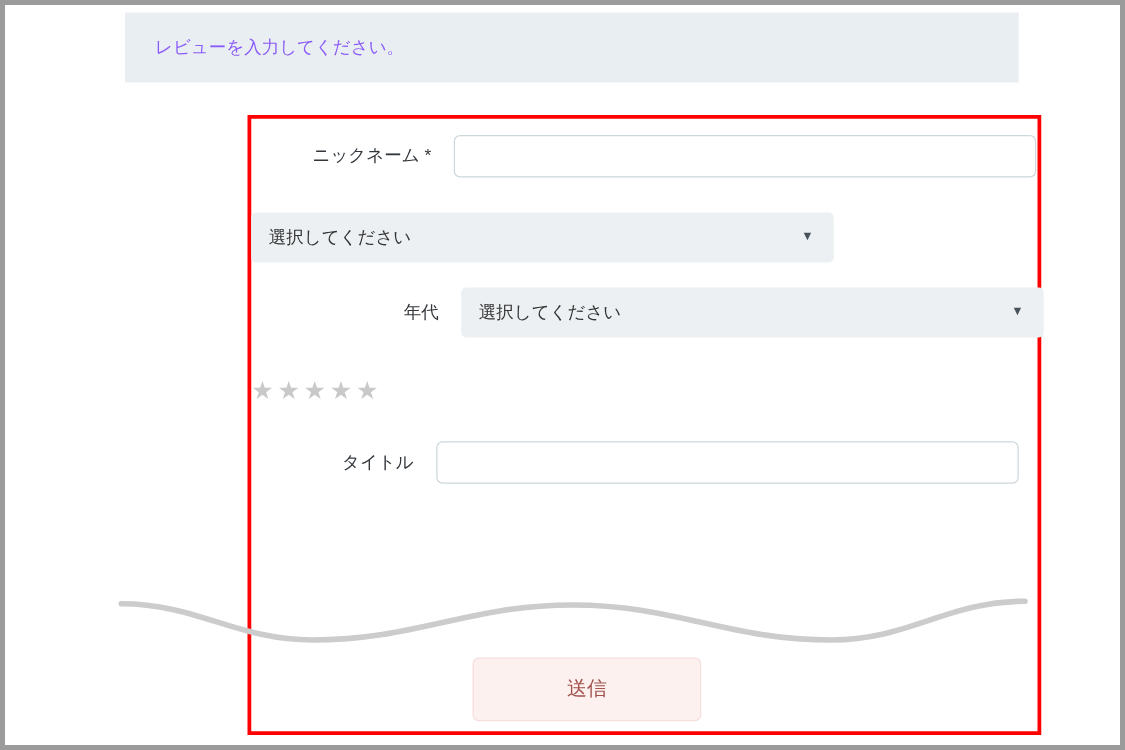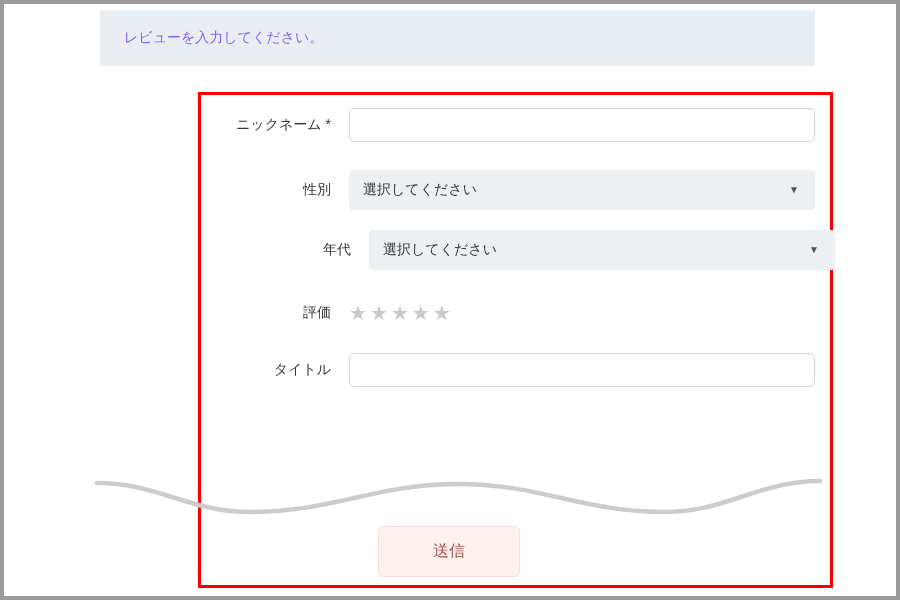--- a/index.html
+++ b/index.html
@@ -30,21 +30,21 @@
   .form-row {
     position:absolute; left:0; width:100%;
     display:flex; align-items:center; box-sizing:border-box;
   }
   .row-label {
     flex:0 0 148px; box-sizing:border-box; padding-right:18px;
     text-align:right; font-size:14px; color:#32373c; white-space:nowrap;
   }
   .row-field { flex:0 0 466px; max-width:466px; }
 
-  .row-nickname { top:15px;  height:30px; }
+  .row-nickname { top:15px;  height:30px;margin-left:14px; }
   .row-gender   { top:76px;  height:38px; }
   .row-age      { top:136px; height:38px;padding-left:20px; }
   .row-rating   { top:205px; height:26px; }
   .row-title    { top:258px; height:34px; }
   .row-review   { top:318px; height:50px; }
 
   .text-input {
     width:100%; height:34px; box-sizing:border-box;
     border:1px solid #cdd7dc; border-radius:5px; background:#fff;
     font-size:14px; padding:0 10px; outline:none;
@@ -71,21 +71,21 @@
     overflow:hidden; font-family:inherit; color:#333;
   }
 
   
   .wave-svg {
     position:absolute; left:0; top:0; width:900px; height:600px;
     z-index:10; pointer-events:none;
   }
 
   .submit-button {
-    position:absolute; left:378px; top:526px; width:142px; height:51px;
+    position:absolute; left:378px; top:526px; width:183px; height:51px;
     background:#fdf1f0; border:1px solid #f6dedd; border-radius:5px;
     color:#a3524c; font-size:16px; font-family:inherit;
     display:flex; align-items:center; justify-content:center;
     cursor:pointer; z-index:12;text-align:right;
   }
 </style>
 </head>
 <body>
 
 <div class="screen">
@@ -97,41 +97,39 @@
   <div class="review-form">
 
     <div class="form-row row-nickname">
       <div class="row-label">ニックネーム *</div>
       <div class="row-field">
         <input class="text-input" type="text" value="" style="">
       </div>
     </div>
 
     <div class="form-row row-gender">
-      <div class="row-label">性別</div>
       <div class="row-field">
         <div class="fake-select">
           <span>選択してください</span>
           <span class="select-arrow">▼</span>
         </div>
       </div>
     </div>
 
     <div class="form-row row-age">
       <div class="row-label">年代</div>
       <div class="row-field">
         <div class="fake-select">
           <span>選択してください</span>
           <span class="select-arrow">▼</span>
         </div>
       </div>
     </div>
 
     <div class="form-row row-rating">
-      <div class="row-label">評価</div>
       <div class="row-field">
         <div class="stars">
           <span class="star">★</span><span class="star">★</span><span class="star">★</span><span class="star">★</span><span class="star">★</span>
         </div>
       </div>
     </div>
 
     <div class="form-row row-title">
       <div class="row-label">タイトル</div>
       <div class="row-field">

